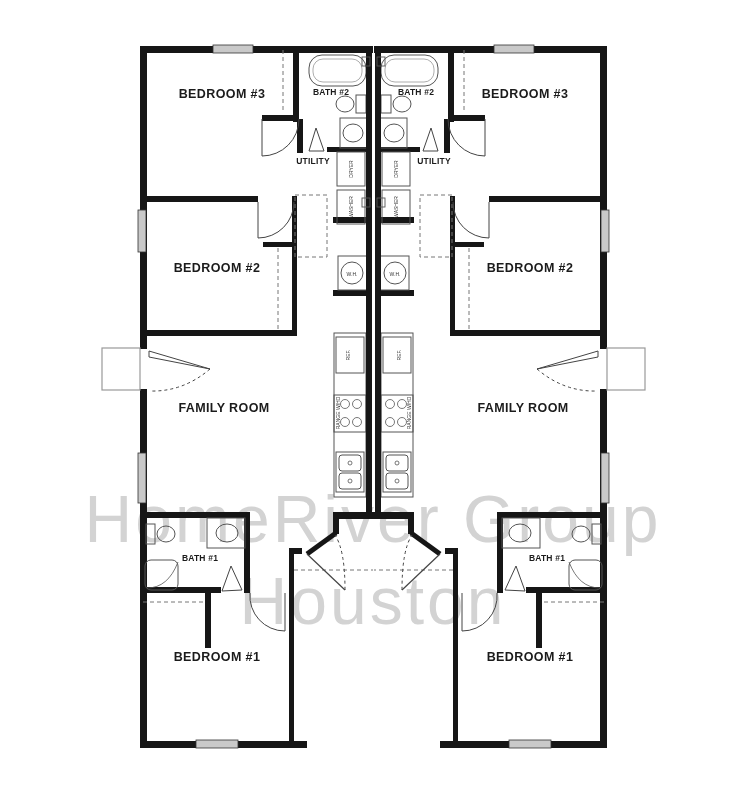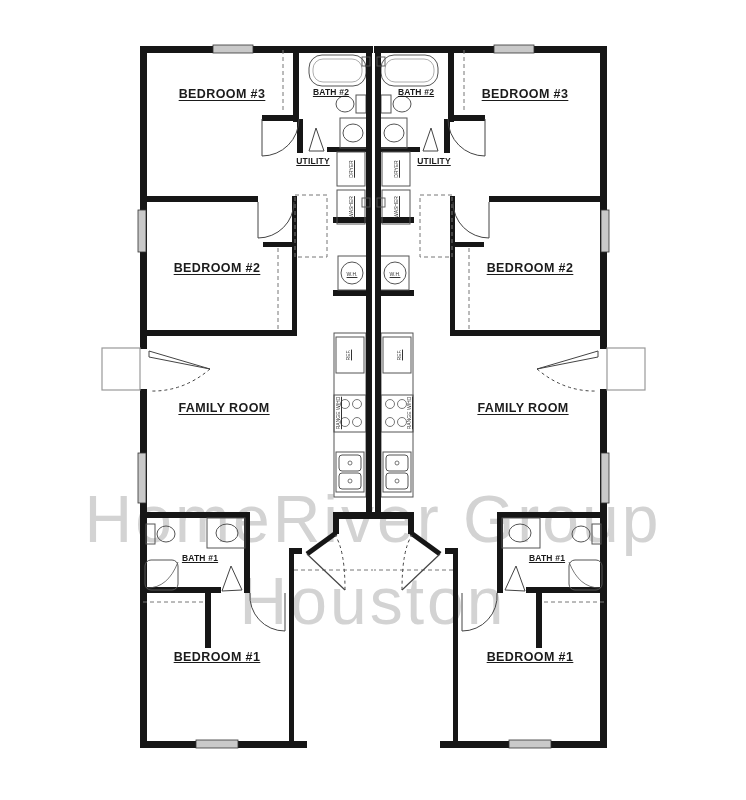--- a/index.html
+++ b/index.html
@@ -2,21 +2,21 @@
 <html><head>
 <meta charset="utf-8">
 <style>
   html,body{margin:0;padding:0;background:#ffffff;}
   .stage{position:relative;width:746px;height:800px;background:#ffffff;
          font-family:"Liberation Sans",sans-serif;overflow:hidden;}
   .stage svg{position:absolute;left:0;top:0;z-index:2;}
   .wm{position:absolute;z-index:1;color:#d3d3d3;font-size:66px;font-weight:400;
       letter-spacing:3px;white-space:nowrap;transform:translate(-50%,-50%);}
   .lbl{position:absolute;z-index:3;transform:translate(-50%,-50%);
-       color:#1b1b1b;white-space:nowrap;text-decoration:underline;}
+       color:#1b1b1b;white-space:nowrap;}
   .main{font-size:12.5px;font-weight:700;letter-spacing:.4px;}
   .u{text-underline-offset:2px;}
   .small{font-size:8.5px;font-weight:700;letter-spacing:.2px;}
   .tiny{font-size:5px;font-weight:400;color:#333;letter-spacing:0;}
   .vert{writing-mode:vertical-rl;transform:translate(-50%,-50%) rotate(180deg);}
 </style>
 </head>
 <body>
 
 <div class="stage">

